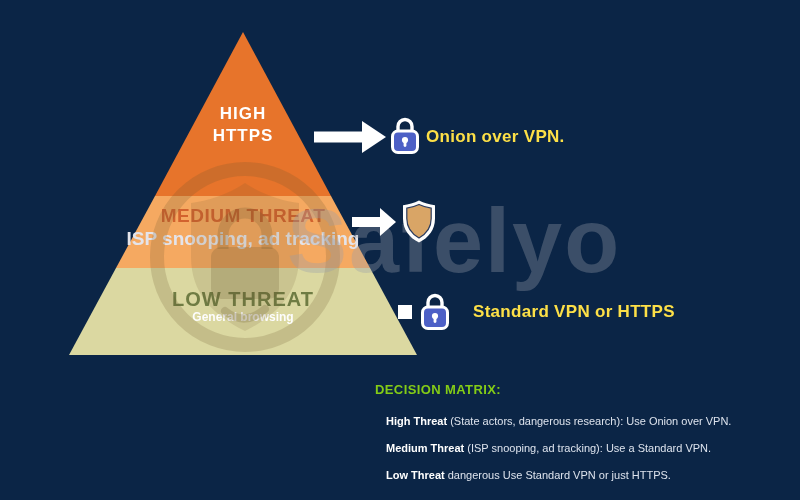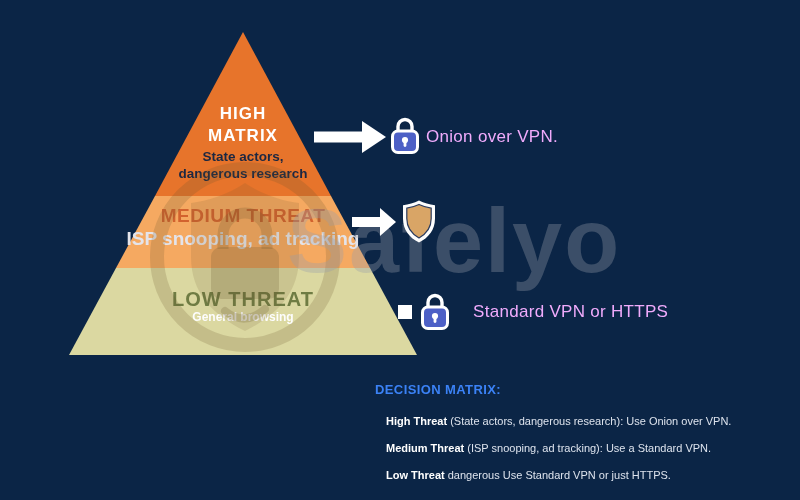--- a/index.html
+++ b/index.html
@@ -14,28 +14,28 @@
   
   .band-label { position:absolute; left:123px; width:240px; text-align:center; font-weight:bold; }
   .high-title   { top:103px; color:#FFFFFF; font-size:17px; line-height:22px; letter-spacing:1px; }
   .high-sub     { top:148px; color:#1B2742; font-size:13.5px; line-height:17px; }
   .medium-title { top:205px; color:#D2622E; font-size:19px; letter-spacing:0.5px; }
   .medium-sub   { top:228px; color:#E4E4EA; font-size:19px; }
   .low-title    { top:288px; color:#6F7C43; font-size:20px; letter-spacing:1px; }
   .low-sub      { top:310px; color:#FDFDFD; font-size:12px; }
 
   
-  .rec-label { position:absolute; color:#f0abfc; font-size:17px; font-weight:normal; letter-spacing:0.3px; }
+  .rec-label { position:absolute; color:#fde047; font-size:17px; font-weight:bold; letter-spacing:0.3px; }
   .row1-label { left:426px; top:127px; }
   .row2-label { left:444px; top:212px; }
   .row3-label { left:473px; top:302px; }
   .row3-square { left:398px; top:305px; width:14px; height:14px; background:#FFFFFF; }
 
   
-  .dm-title { position:absolute; left:375px; top:382px; color:#3b82f6; font-size:13px; font-weight:bold; letter-spacing:0.4px; }
+  .dm-title { position:absolute; left:375px; top:382px; color:#84cc16; font-size:13px; font-weight:bold; letter-spacing:0.4px; }
   .dm-row { position:absolute; left:386px; display:flex; align-items:center; gap:11px; height:18px;flex-direction:column; }
   .dm-row-1 { top:404px; } .dm-row-2 { top:431px;justify-content:space-between; } .dm-row-3 { top:458px; }
   .dm-text { font-size:11px; color:#DDE3ED; white-space:nowrap; }
   .dm-text .bold { color:#FFFFFF; font-weight:bold; }
 
   
   .wm { pointer-events:none; }
   .wm-text {
     position:absolute; left:287px; top:190px;
     font-size:90px; font-weight:bold; letter-spacing:2px;
@@ -48,25 +48,21 @@
 <div id="stage">
 
   <svg class="abs" style="left:0;top:0" width="800" height="500" viewBox="0 0 800 500">
     <polygon points="243,32 331,196 155,196" fill="#E7742B"></polygon>
     <polygon points="155,196 331,196 370,268 116,268" fill="#F5A961"></polygon>
     <polygon points="116,268 370,268 417,355 69,355" fill="#DBD8A1"></polygon>
   </svg>
 
   <div class="band-label high-title">
     <div>HIGH</div>
-    <div>MATRIX</div>
-  </div>
-  <div class="band-label high-sub">
-    <div>State actors,</div>
-    <div>dangerous research</div>
+    <div>HTTPS</div>
   </div>
   <div class="band-label medium-title">MEDIUM THREAT</div>
   <div class="band-label medium-sub">ISP snooping, ad tracking</div>
   <div class="band-label low-title">LOW THREAT</div>
   <div class="band-label low-sub">General browsing</div>
 
   <div class="wm">
     <svg class="abs" style="left:141px;top:153px" width="208" height="208" viewBox="0 0 208 208">
       <circle cx="104" cy="104" r="88" fill="none" stroke="rgba(105,85,45,0.20)" stroke-width="14"></circle>
       <path d="M104,30 C122,42 142,48 158,50 V104 C158,140 136,162 104,178 C72,162 50,140 50,104 V50 C66,48 86,42 104,30 Z" fill="rgba(105,85,45,0.15)"></path>

